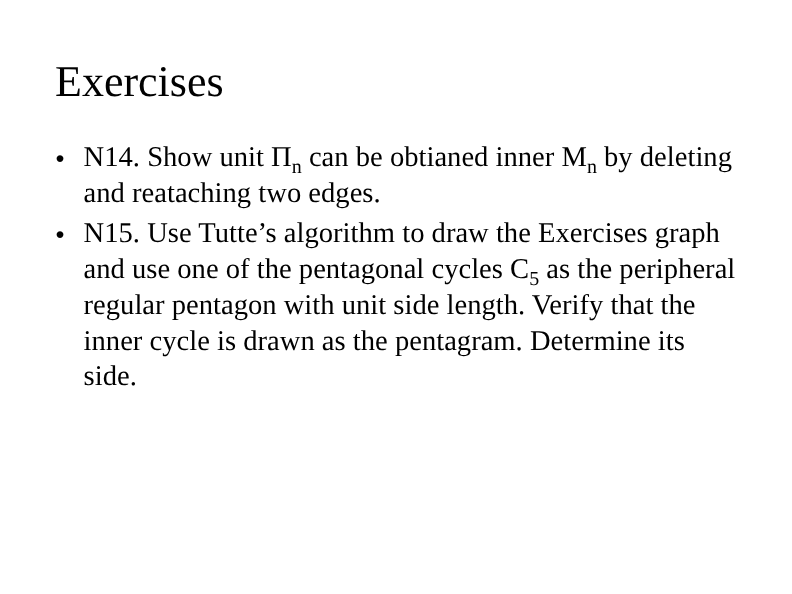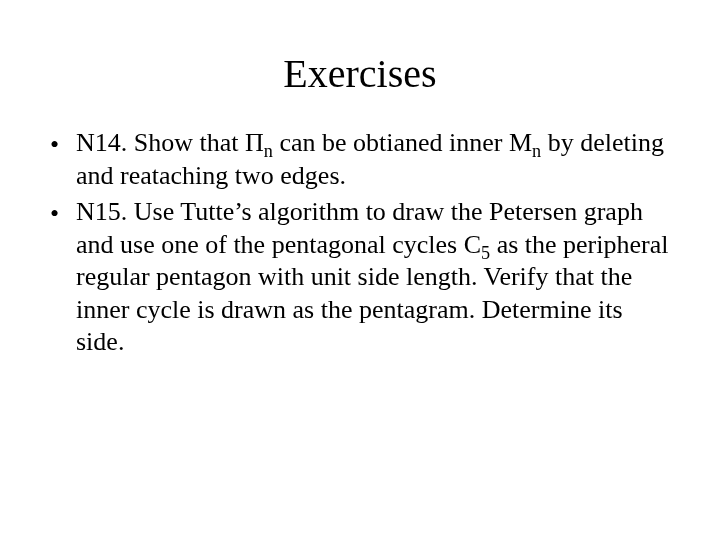--- a/index.html
+++ b/index.html
@@ -12,21 +12,20 @@
     color: #000000;
     overflow: hidden;
   }
   .slide {
     box-sizing: border-box;
     width: 720px;
     height: 540px;
     padding: 50px 50px 40px 50px;
   }
   .title {
-    text-align: center;
     font-size: 40px;
     font-weight: normal;
     margin: 0 0 30px 0;
   }
   .body {
     font-size: 26px;
     line-height: 1.25;
   }
   .bullet {
     display: flex;
@@ -53,25 +52,25 @@
 
 <div class="slide">
 
   <h1 class="title">Exercises</h1>
 
   <div class="body">
 
     <div class="bullet">
       <div class="dot">•</div>
       <div class="bullet-text">
-        <span>N14.</span><span> Show that  </span><span>Π</span><span class="sub">n</span><span> can be obtianed inner </span><span>M</span><span class="sub">n</span><span> by deleting and reataching two edges.</span>
+        <span>N14.</span><span> Show unit  </span><span>Π</span><span class="sub">n</span><span> can be obtianed inner </span><span>M</span><span class="sub">n</span><span> by deleting and reataching two edges.</span>
       </div>
     </div>
 
     <div class="bullet">
       <div class="dot">•</div>
       <div class="bullet-text">
-        <span>N15.</span><span> Use Tutte’s algorithm to draw the Petersen graph and use one of the pentagonal cycles C</span><span class="sub">5</span><span> as the peripheral regular pentagon with unit side length. Verify that the inner cycle is drawn as the pentagram.  Determine its side.</span>
+        <span>N15.</span><span> Use Tutte’s algorithm to draw the Exercises graph and use one of the pentagonal cycles C</span><span class="sub">5</span><span> as the peripheral regular pentagon with unit side length. Verify that the inner cycle is drawn as the pentagram.  Determine its side.</span>
       </div>
     </div>
 
   </div>
 </div>
 
 </body></html>

